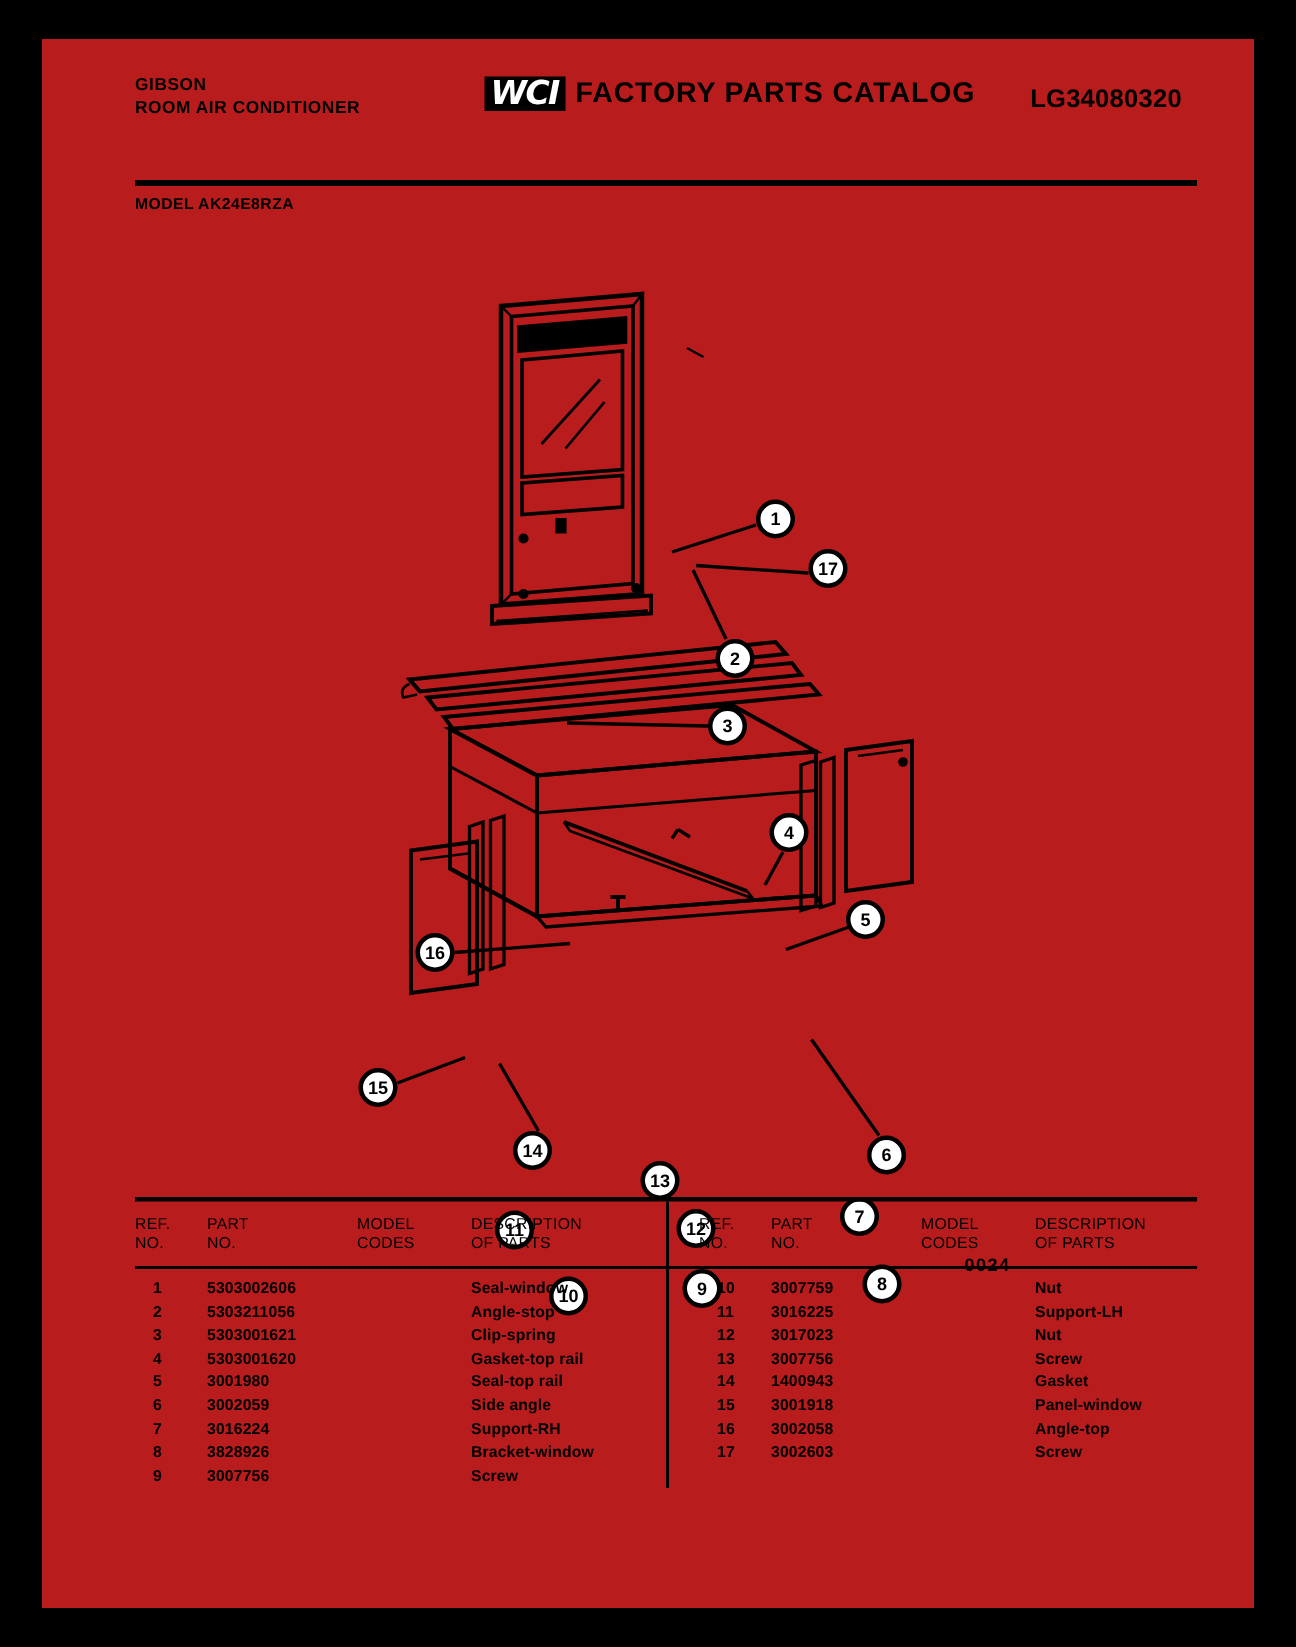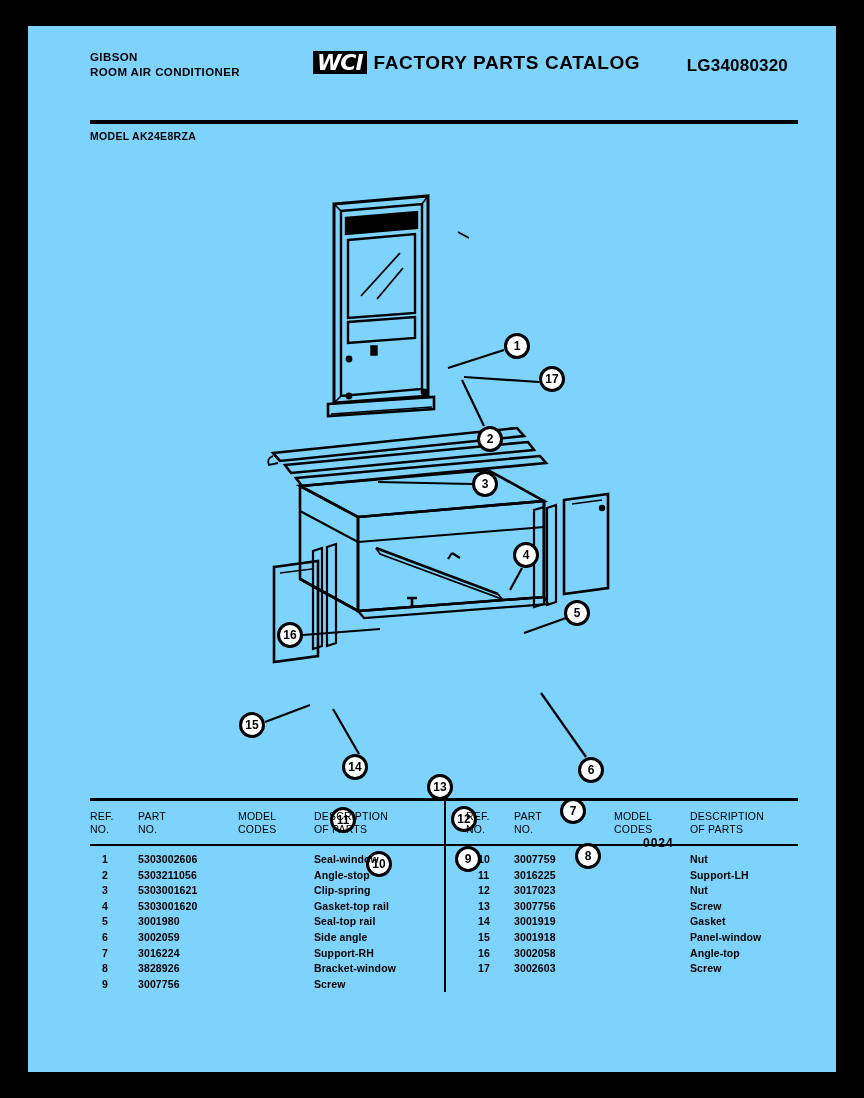--- a/index.html
+++ b/index.html
@@ -1,23 +1,23 @@
 <!DOCTYPE html>
 <html><head>
 <meta charset="utf-8">
 <style>
   html,body{margin:0;padding:0;background:#000;}
   body{width:864px;height:1098px;font-family:"Liberation Sans",sans-serif;}
-  .page{position:absolute;left:28px;top:26px;width:808px;height:1046px;background:#7dd3fc;}
+  .page{position:absolute;left:28px;top:26px;width:808px;height:1046px;background:#b91c1c;}
   .inner{position:absolute;left:0;top:0;right:0;bottom:0;}
 
   
   .brand{position:absolute;left:62px;top:24px;font-size:11.5px;font-weight:bold;
          letter-spacing:.4px;line-height:15px;color:#000;}
-  .wci-wrap{position:absolute;left:285px;top:25px;display:flex;align-items:center;gap:7px;}
+  .wci-wrap{position:absolute;left:295px;top:25px;display:flex;align-items:center;gap:7px;}
   .wci-logo{font-size:22px;font-weight:bold;font-style:italic;letter-spacing:-1px;
             color:#fff;background:#000;padding:0 4px;line-height:23px;
             font-family:"DejaVu Sans",sans-serif;}
   .fpc{font-size:19px;font-weight:bold;letter-spacing:.6px;}
   .catno{position:absolute;right:48px;top:30px;font-size:17px;font-weight:bold;letter-spacing:.2px;}
 
   .rule-top{position:absolute;left:62px;right:38px;top:94px;height:4px;background:#000;}
   .model{position:absolute;left:62px;top:104px;font-size:10.5px;font-weight:bold;letter-spacing:.3px;}
 
   
@@ -331,21 +331,21 @@
                 <div class="c-desc">Nut</div>
               </div>
               <div class="row">
                 <div class="c-ref">13</div>
                 <div class="c-part">3007756</div>
                 <div class="c-code"></div>
                 <div class="c-desc">Screw</div>
               </div>
               <div class="row">
                 <div class="c-ref">14</div>
-                <div class="c-part">3001919</div>
+                <div class="c-part">1400943</div>
                 <div class="c-code"></div>
                 <div class="c-desc">Gasket</div>
               </div>
               <div class="row">
                 <div class="c-ref">15</div>
                 <div class="c-part">3001918</div>
                 <div class="c-code"></div>
                 <div class="c-desc">Panel-window</div>
               </div>
               <div class="row">

